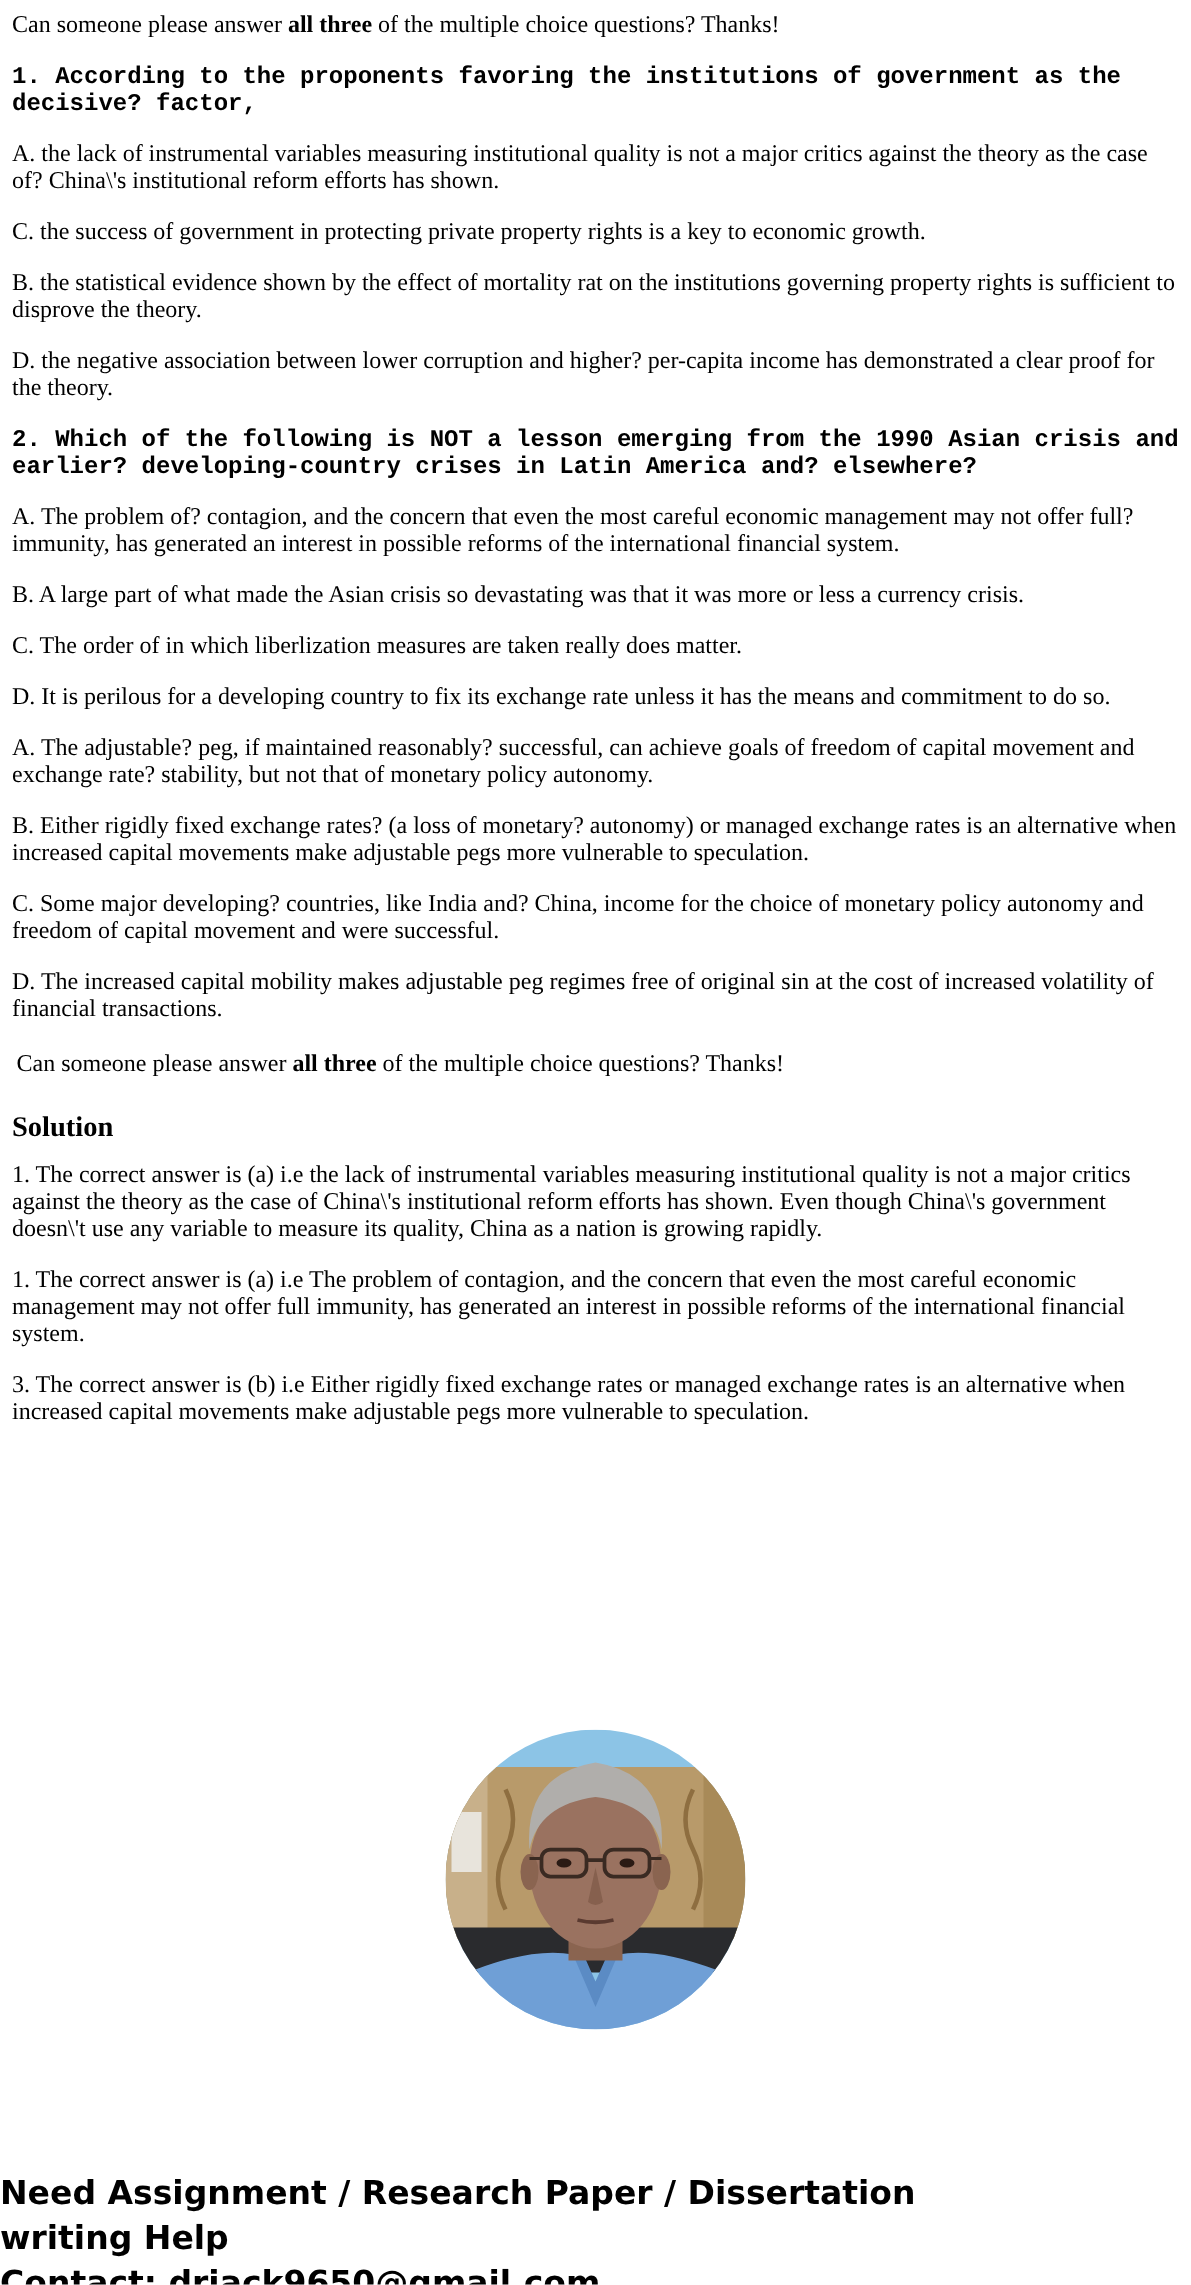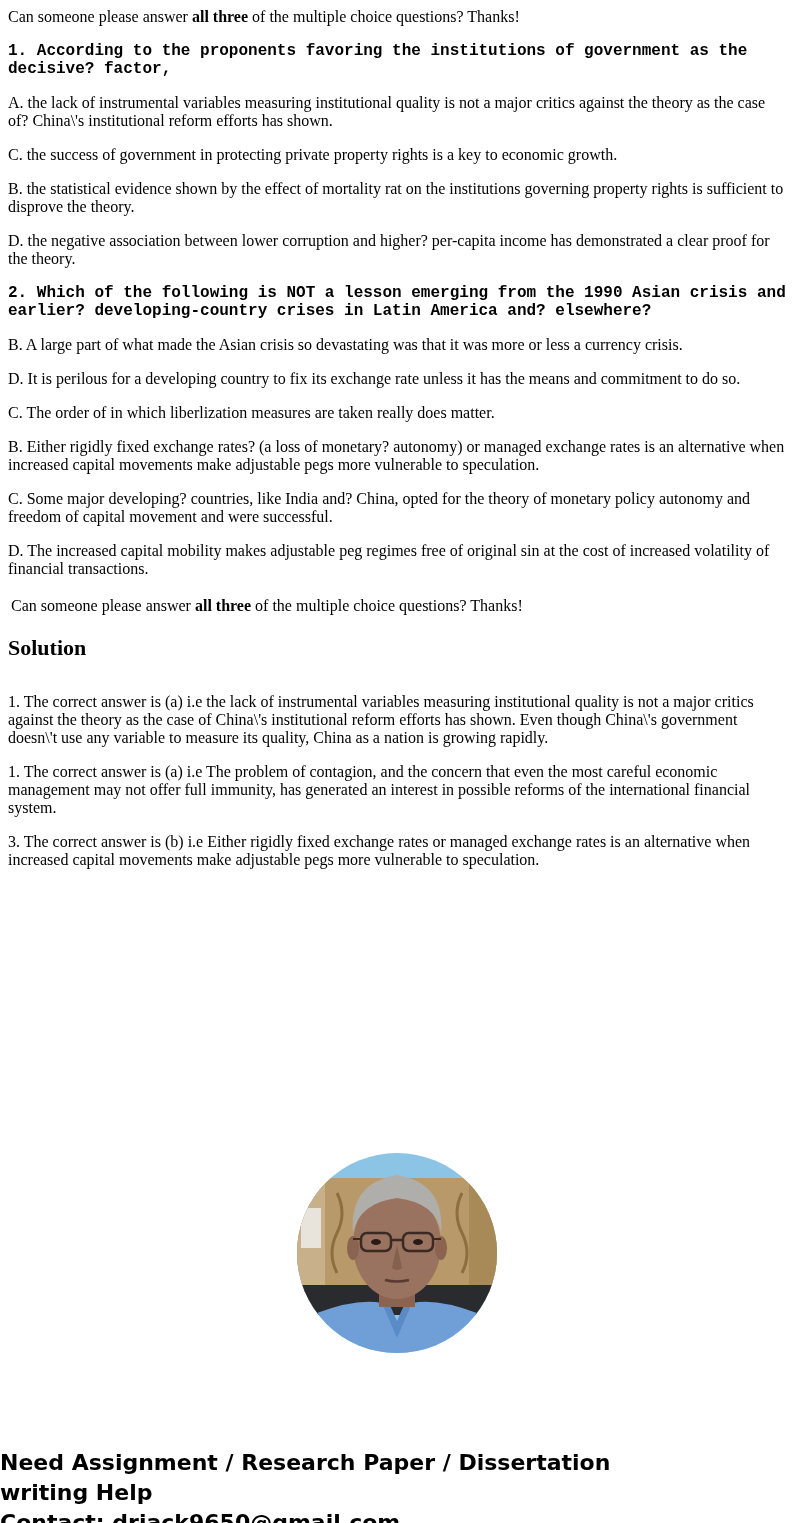--- a/index.html
+++ b/index.html
@@ -12,23 +12,23 @@
       font-size: 16px;
       line-height: 18px;
       color: #000000;
     }
     .content { padding: 0 8px; }
     p { margin: 0 0 16px 0; }
     p.first { padding-top: 8px; }
     .q { font-weight: bold; font-family: Liberation Mono, monospace; }
     .repeat { margin-top: 19px; padding-left: 3px; }
     h2.solution-heading {
-      font-size: 22px;
+      font-size: 19px;
       font-weight: bold;
-      margin: 22px 0 34px 0;
+      margin: 22px 0 12px 0;
       line-height: 22px;
     }
     .avatar-wrap {
       position: absolute;
       left: 297px;
       top: 1153px;
       width: 200px;
       height: 200px;
       border-radius: 50%;
       overflow: hidden;
@@ -54,26 +54,28 @@
 
   <p class="first"><span>Can someone please answer </span><b>all three</b><span> of the multiple choice questions? Thanks!</span></p>
 
   <p class="q">1. According to the proponents favoring the institutions of government as the decisive? factor,</p>
   <p>A. the lack of instrumental variables measuring institutional quality is not a major critics against the theory as the case of? China\'s institutional reform efforts has shown.</p>
   <p>C. the success of government in protecting private property rights is a key to economic growth.</p>
   <p>B. the statistical evidence shown by the effect of mortality rat on the institutions governing property rights is sufficient to disprove the theory.</p>
   <p>D. the negative association between lower corruption and higher? per-capita income has demonstrated a clear proof for the theory.</p>
 
   <p class="q">2. Which of the following is NOT a lesson emerging from the 1990 Asian crisis and earlier? developing-country crises in Latin America and? elsewhere?</p>
+  <p>A. The problem of? contagion, and the concern that even the most careful economic management may not offer full? immunity, has generated an interest in possible reforms of the international financial system.</p>
   <p>B. A large part of what made the Asian crisis so devastating was that it was more or less a currency crisis.</p>
+  <p>C. The order of in which liberlization measures are taken really does matter.</p>
   <p>D. It is perilous for a developing country to fix its exchange rate unless it has the means and commitment to do so.</p>
-  <p>C. The order of in which liberlization measures are taken really does matter.</p>
 
+  <p>A. The adjustable? peg, if maintained reasonably? successful, can achieve goals of freedom of capital movement and exchange rate? stability, but not that of monetary policy autonomy.</p>
   <p>B. Either rigidly fixed exchange rates? (a loss of monetary? autonomy) or managed exchange rates is an alternative when increased capital movements make adjustable pegs more vulnerable to speculation.</p>
-  <p>C. Some major developing? countries, like India and? China, opted for the theory of monetary policy autonomy and freedom of capital movement and were successful.</p>
+  <p>C. Some major developing? countries, like India and? China, income for the choice of monetary policy autonomy and freedom of capital movement and were successful.</p>
   <p>D. The increased capital mobility makes adjustable peg regimes free of original sin at the cost of increased volatility of financial transactions.</p>
 
   <p class="repeat"><span>Can someone please answer </span><b>all three</b><span> of the multiple choice questions? Thanks!</span></p>
 
   <h2 class="solution-heading">Solution</h2>
 
   <p>1. The correct answer is (a) i.e the lack of instrumental variables measuring institutional quality is not a major critics against the theory as the case of China\'s institutional reform efforts has shown. Even though China\'s government doesn\'t use any variable to measure its quality, China as a nation is growing rapidly.</p>
   <p>1. The correct answer is (a) i.e The problem of contagion, and the concern that even the most careful economic management may not offer full immunity, has generated an interest in possible reforms of the international financial system.</p>
   <p>3. The correct answer is (b) i.e Either rigidly fixed exchange rates or managed exchange rates is an alternative when increased capital movements make adjustable pegs more vulnerable to speculation.</p>
 </div>

